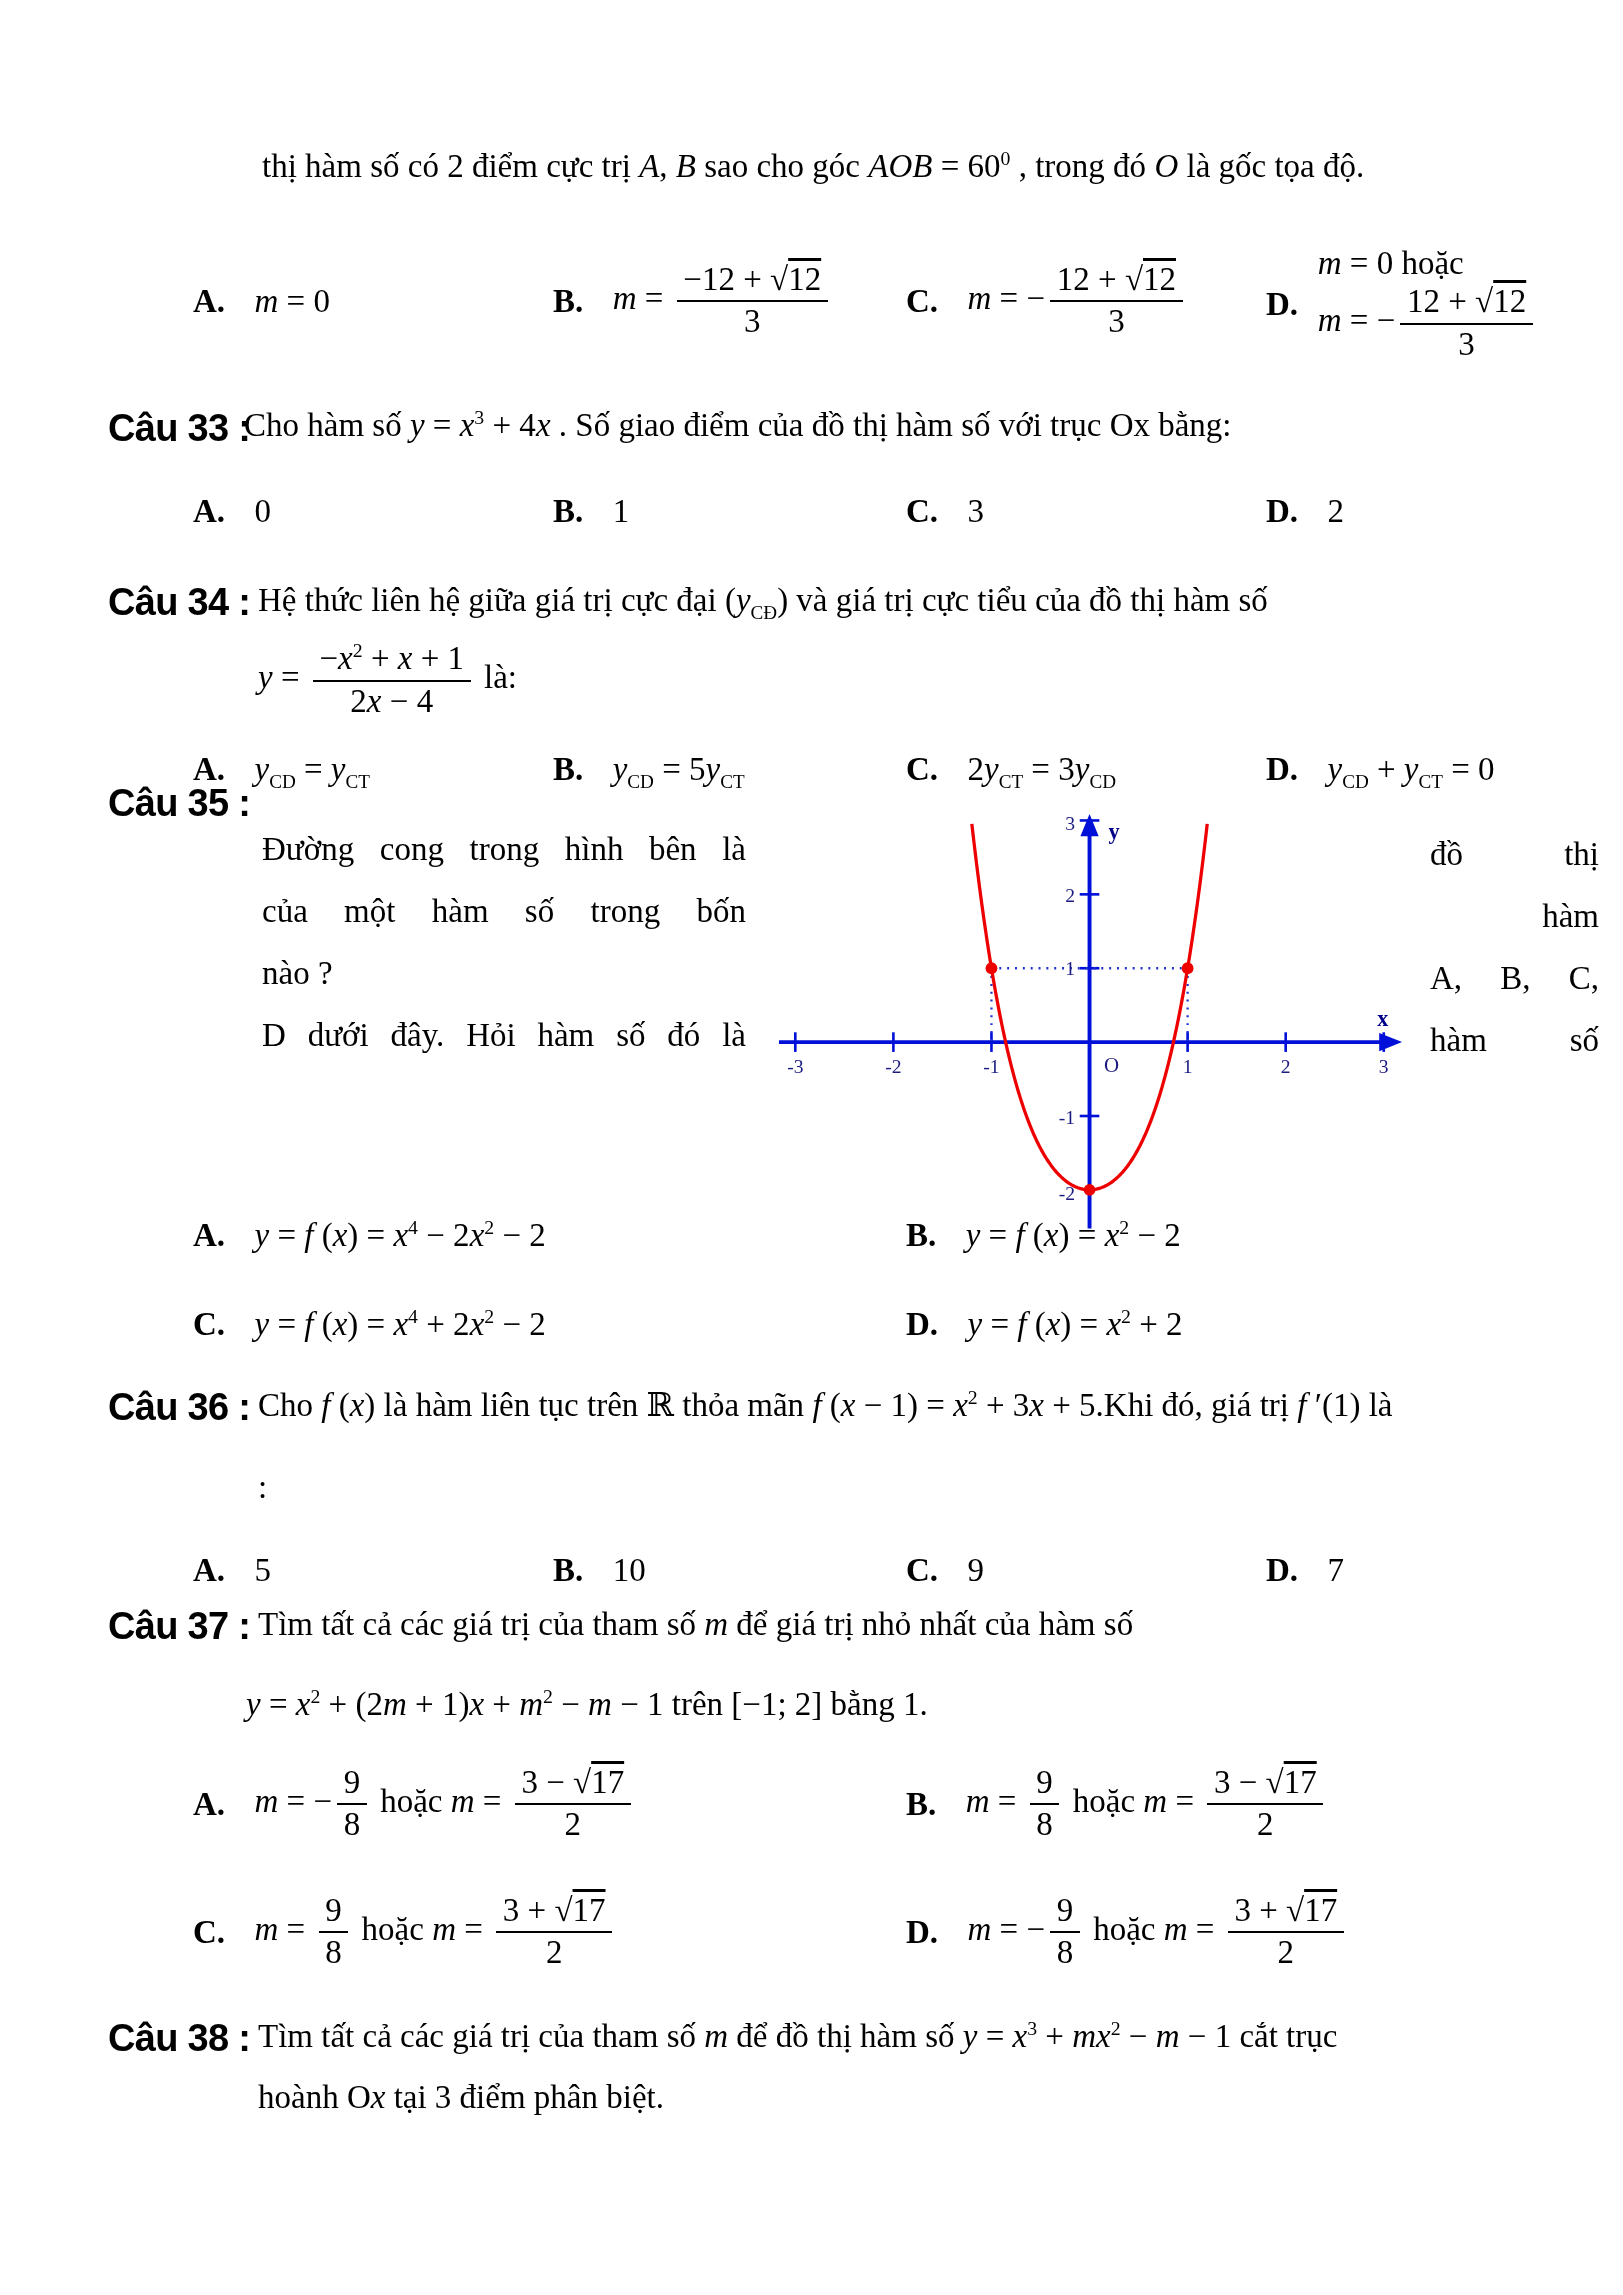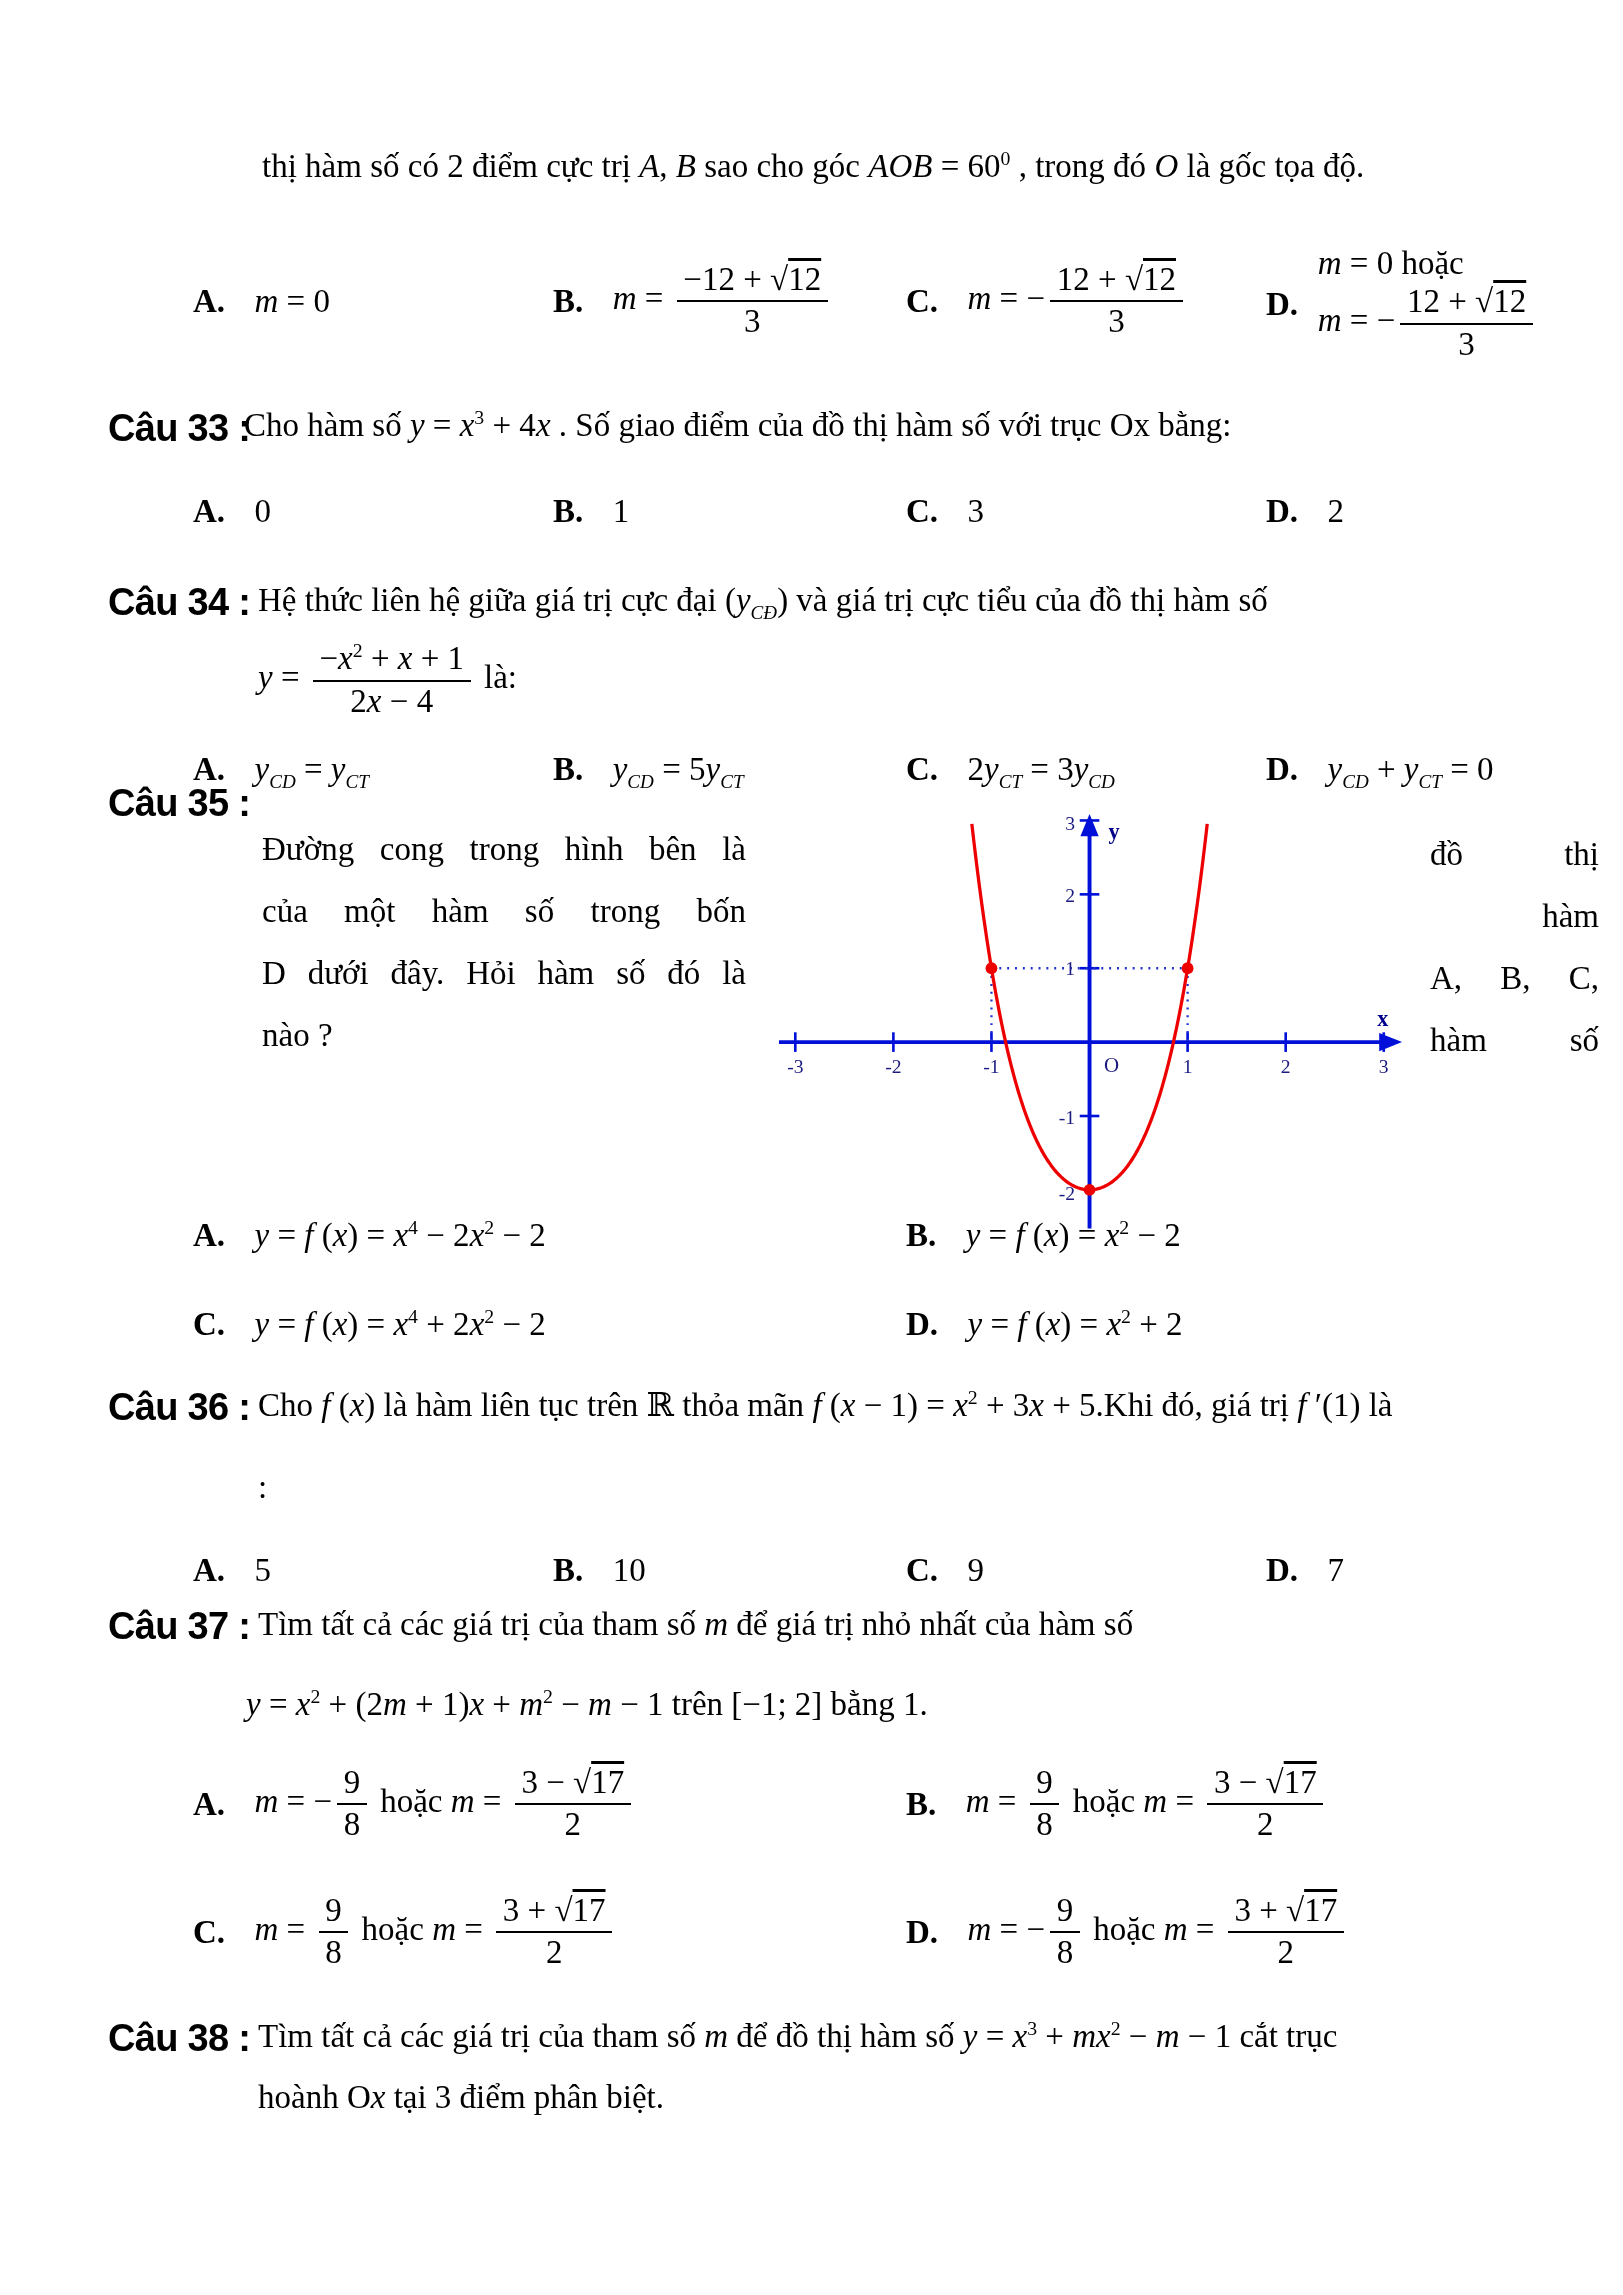--- a/index.html
+++ b/index.html
@@ -10,21 +10,21 @@
   }
   .abs{position:absolute;}
   .line{line-height:42px; white-space:nowrap;}
   .qlabel{
     font-family:"Liberation Sans","DejaVu Sans",sans-serif;
     font-weight:bold; font-size:38px; letter-spacing:-0.7px; line-height:42px;
     white-space:nowrap;
   }
   .it{font-style:italic;}
   sup{font-size:60%; vertical-align:super; line-height:0;}
-  sub{font-size:58%; vertical-align:sub; line-height:0; font-style:italic;}
+  sub{font-size:58%; vertical-align:sub; line-height:0; }
   .math{display:inline-block; white-space:nowrap;}
   .frac{display:inline-flex; flex-direction:column; vertical-align:middle; text-align:center; margin:0 5.2px;}
   .frac .num{padding:0 6.5px 1.3px 6.5px; border-bottom:2.6px solid #000; line-height:1.15;}
   .frac .den{padding-top:1.3px; line-height:1.15;}
   .sqrt{white-space:nowrap;}
   .rbody{text-decoration:overline;}
   .opt{position:absolute; display:flex; gap:29.4px; align-items:center;}
   .opt .letter{font-weight:bold;}
   .stack{display:flex; flex-direction:column; align-items:flex-start; gap:1.3px;}
   .p35l{width:484px;}
@@ -111,22 +111,22 @@
   </div>
   <div class="opt" style="left:1266px; top:743px; height:52px;">
     <span class="letter">D.</span>
     <span class="math"><span class="it">y</span><sub>CD</sub><span> + </span><span class="it">y</span><sub>CT</sub><span> = 0</span></span>
   </div>
 
   <div class="abs qlabel" style="left:108px; top:782px;">Câu 35 :</div>
   <div class="abs p35l" style="left:262px; top:818px;">
     <div class="jline">Đường cong trong hình bên là</div>
     <div class="jline">của một hàm số trong bốn</div>
+    <div class="jline al-l">nào ?</div>
     <div class="jline">D dưới đây. Hỏi hàm số đó là</div>
-    <div class="jline al-l">nào ?</div>
   </div>
   <div class="abs p35r" style="left:1430px; top:823px;">
     <div class="jline">đồ thị</div>
     <div class="jline al-r">hàm</div>
     <div class="jline">A, B, C,</div>
     <div class="jline">hàm số</div>
   </div>
 
   <svg class="abs" style="left:759px; top:810px;font-size:50px" width="648" height="425" viewBox="0 0 990 650">
 

